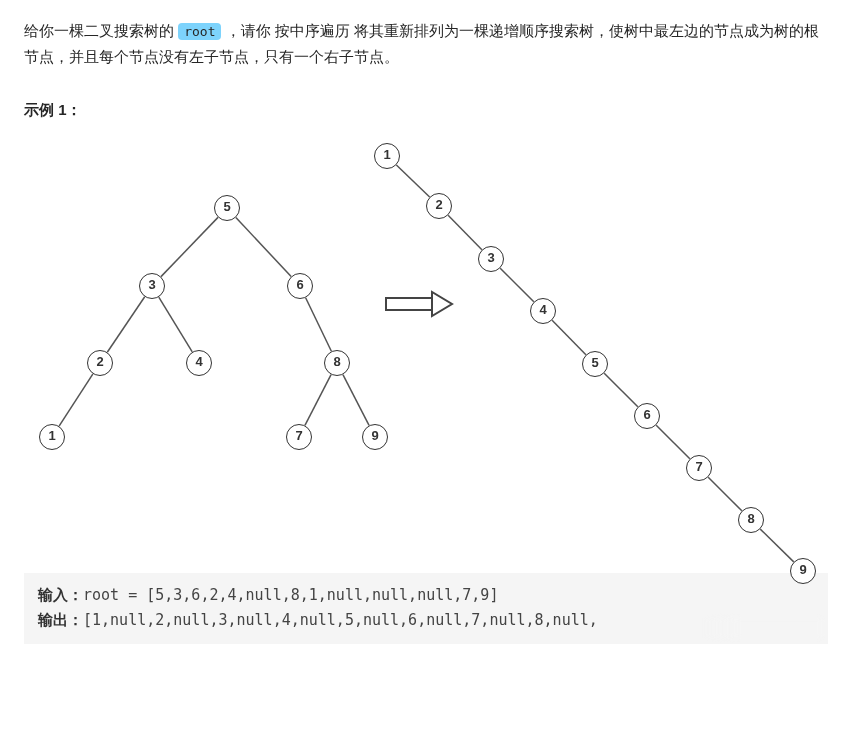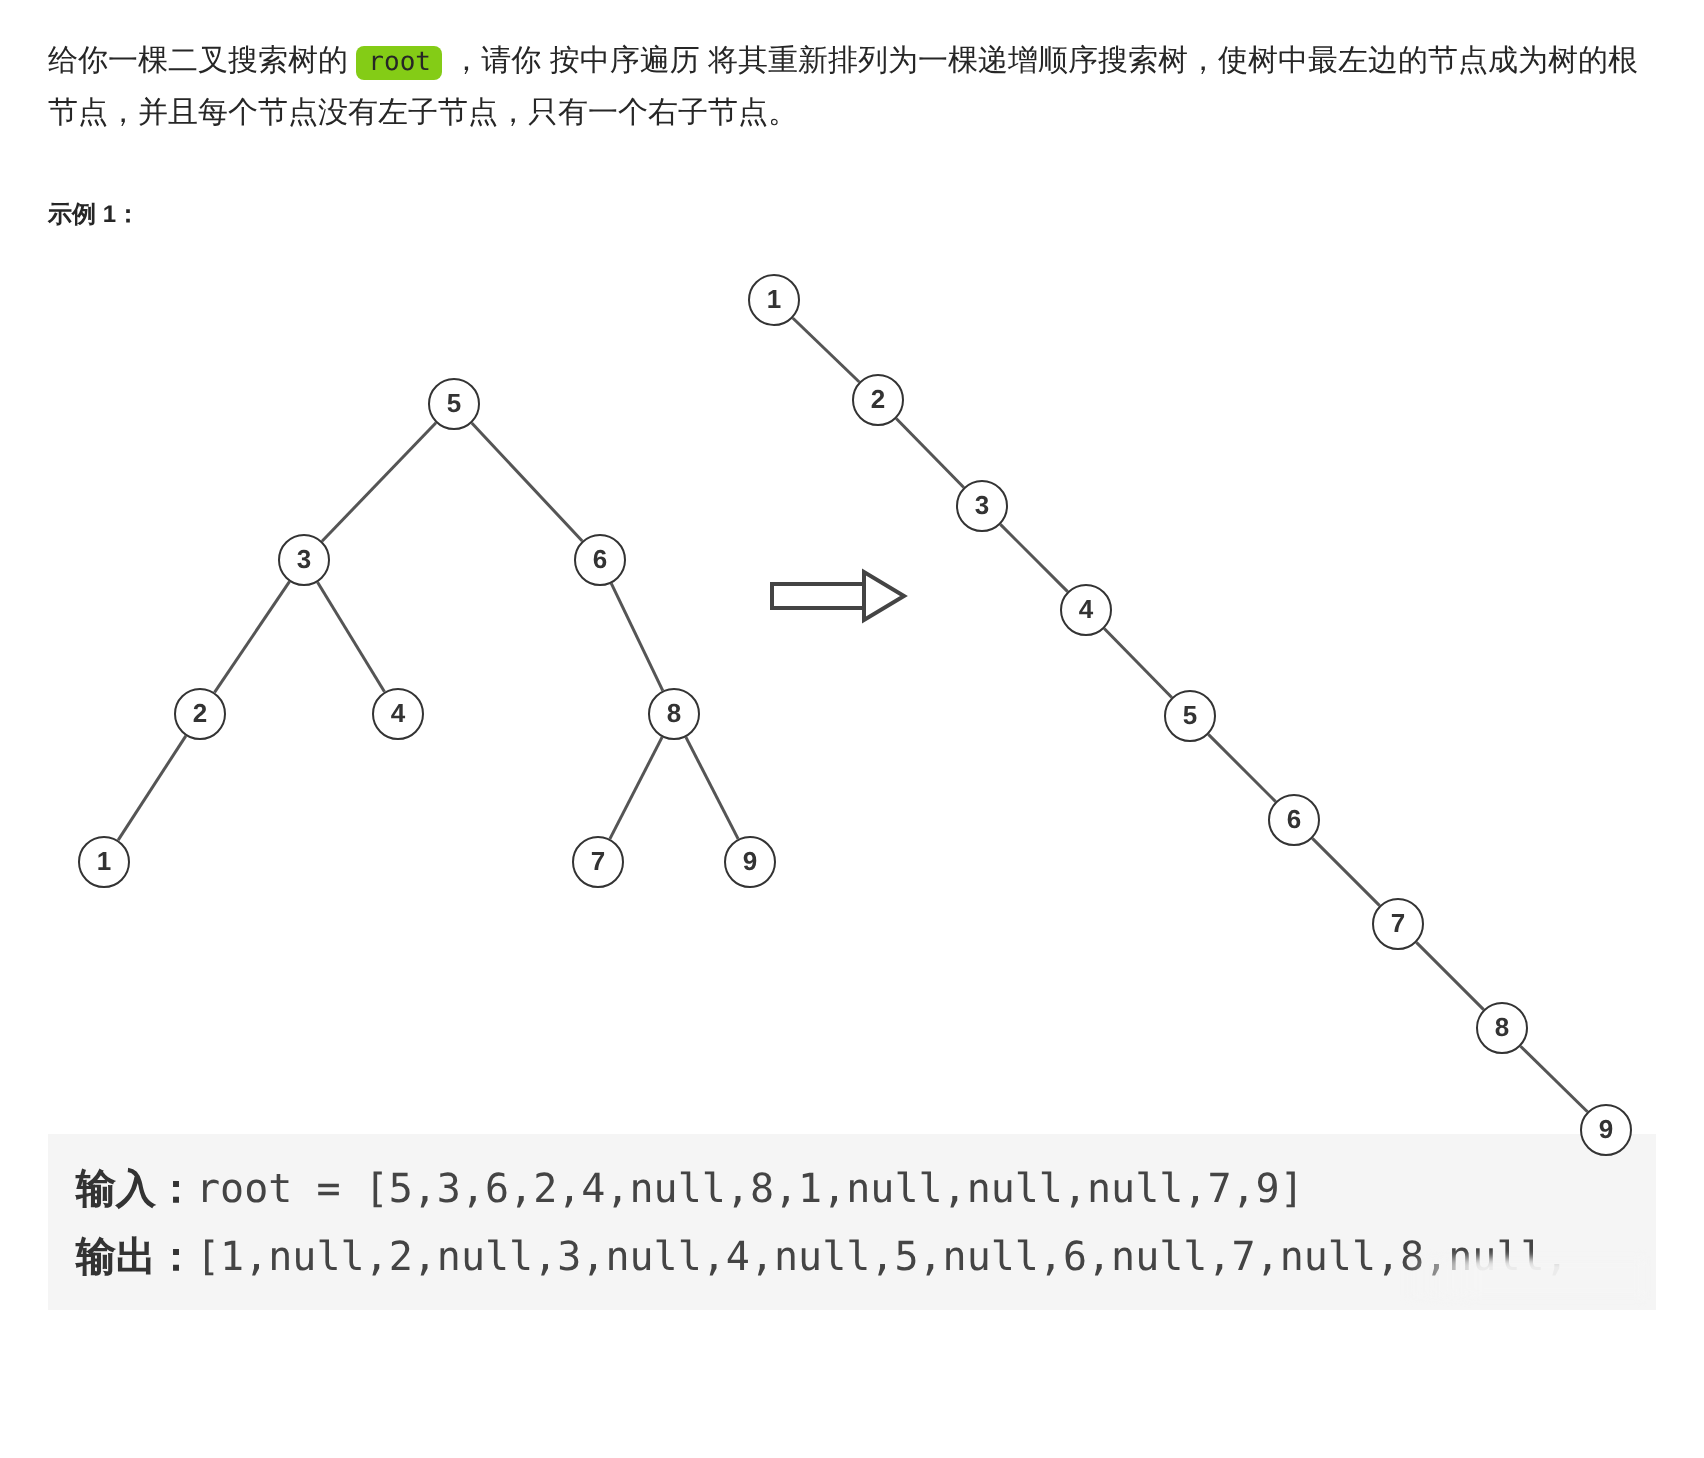--- a/index.html
+++ b/index.html
@@ -8,31 +8,31 @@
     padding: 18px 24px;
     font-family: -apple-system, "PingFang SC", "Microsoft YaHei", Arial, sans-serif;
     font-size: 15px;
     color: #262626;
     line-height: 1.7;
     background: #fff;
     width: 852px;
   }
   .problem-desc { margin-bottom: 28px; }
   code.inline {
-    background: #84cc16;
+    background: #7dd3fc;
     border-radius: 4px;
     padding: 1px 6px;
     font-family: Menlo, Consolas, monospace;
     font-size: 13px;
     color: #262626;
   }
   strong { font-weight: 400; }
   h4.example-title {
     margin: 24px 0 10px 0;
-    font-size: 12px;
+    font-size: 15px;
     font-weight: 700;
   }
   .diagram-wrap {
     position: relative;
     width: 780px;
     height: 440px;
   }
   .diagram-wrap svg {
     position: absolute;
     top: 0; left: 0;
@@ -53,21 +53,21 @@
     z-index: 2;
   }
   .arrow-group {
     position: absolute;
     z-index: 2;
   }
   pre.io {
     background: #f5f5f5;
     padding: 10px 14px;
     font-family: Menlo, Consolas, monospace;
-    font-size: 20px;
+    font-size: 15px;
     color: #444;
     margin: 0;
     line-height: 1.7;
     position: relative;
   }
   pre.io .lbl { font-weight: 700; color: #333; }
   .blur-mark {
     position: absolute;
     right: 6px;
     bottom: 6px;

